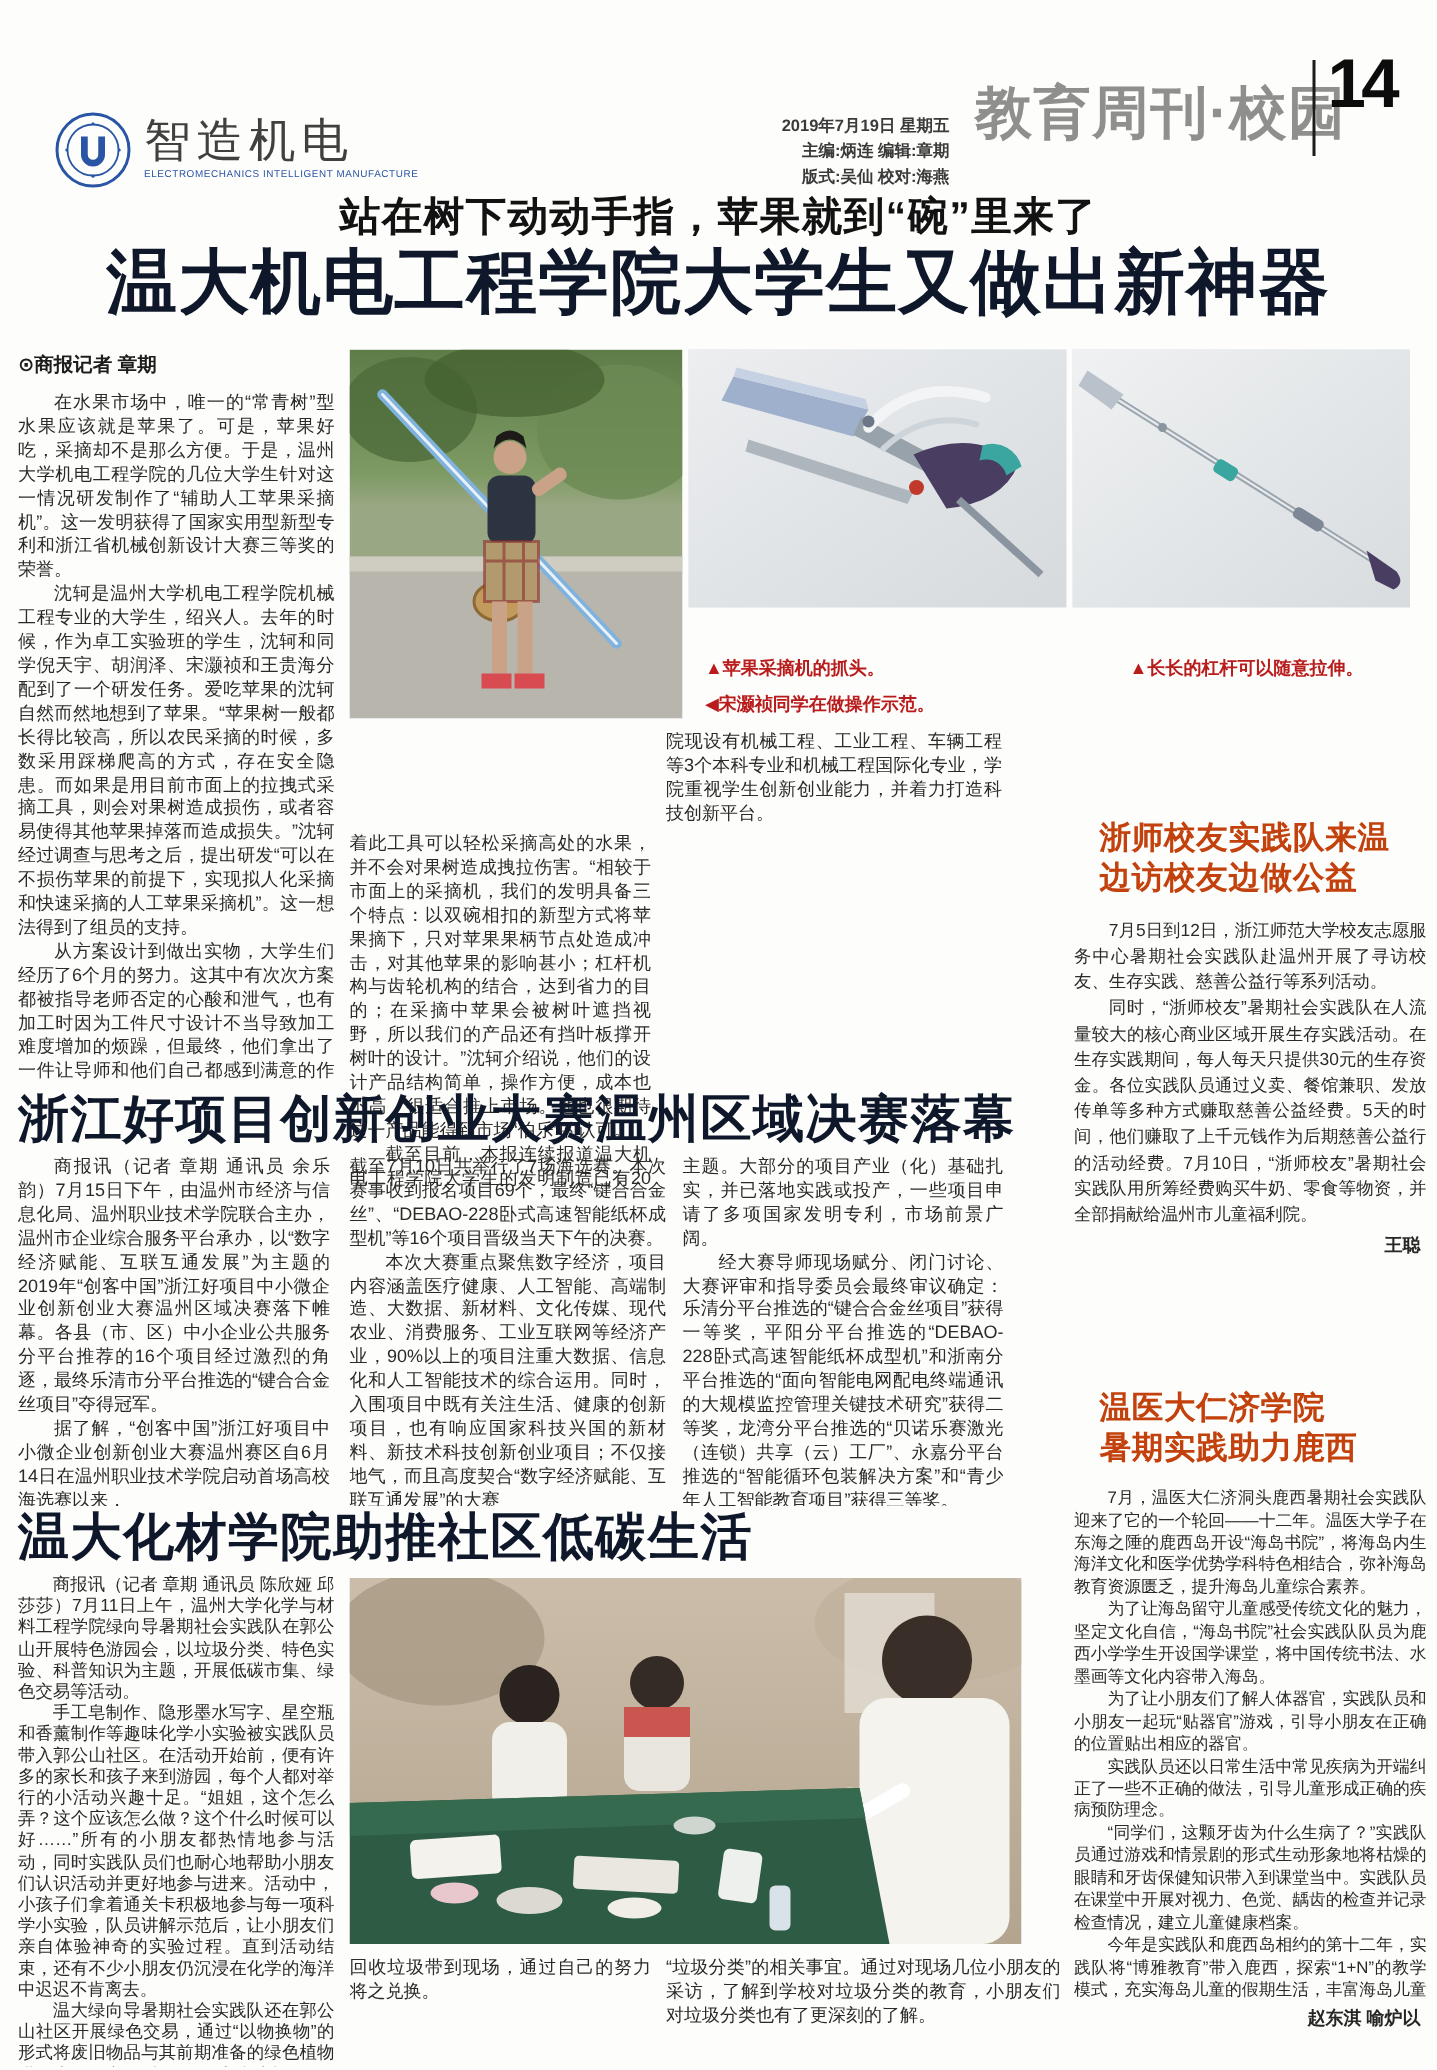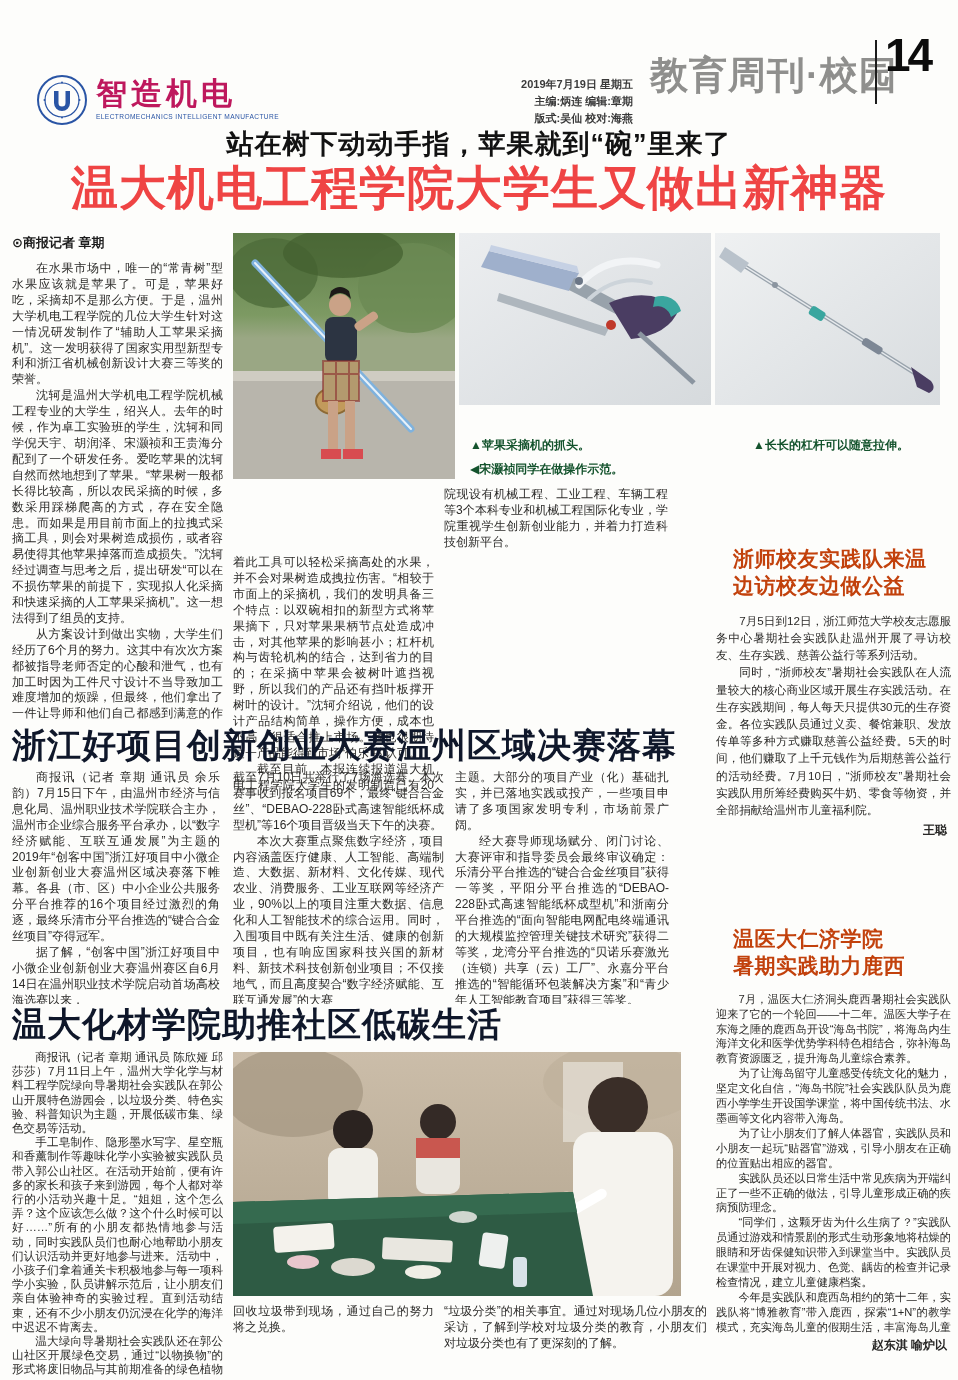--- a/index.html
+++ b/index.html
@@ -10,42 +10,42 @@
         font-size:11px;font-weight:700;color:#3a3a3a;line-height:1.55;margin-top:32px;}
   .section-title{position:absolute;top:50px;left:650px;width:226px;font-size:38px;
         font-weight:600;color:#8f8f8d;letter-spacing:1px;white-space:nowrap;}
   .mast-rule{position:absolute;left:875px;top:40px;width:2px;height:64px;background:#1c1c1c;}
   .page-num{position:absolute;left:885px;top:28px;font-size:46px;font-weight:800;
         letter-spacing:-3px;color:#0c0c0c;}
   
   .logo{position:absolute;left:36px;top:74px;display:flex;align-items:flex-start;gap:8px;}
   .logo-emblem{width:52px;height:52px;}
   .logo-text{padding-top:4px;}
-  .logo-cn{font-size:31px;font-weight:700;color:#be185d;letter-spacing:4px;line-height:1.05;}
+  .logo-cn{font-size:31px;font-weight:400;color:#404040;letter-spacing:4px;line-height:1.05;}
   .logo-en{font-size:6.6px;color:#2a55a5;letter-spacing:.4px;margin-top:2px;}
   
   .kicker{position:absolute;top:126px;left:0;width:958px;text-align:center;
         font-size:27px;font-weight:700;color:#121212;letter-spacing:1px;}
   .lead-headline{position:absolute;top:157px;left:14px;width:930px;margin:0;text-align:center;
-        font-size:47px;font-weight:900;color:#ef4444;letter-spacing:1px;white-space:nowrap;}
+        font-size:47px;font-weight:900;color:#0f172a;letter-spacing:1px;white-space:nowrap;}
   .byline{position:absolute;left:12px;top:234px;font-size:13px;font-weight:700;color:#1d1d1d;}
   
   .col{position:absolute;overflow:hidden;text-align:justify;}
   .col p{margin:0;text-indent:2em;font-size:12px;line-height:15.9px;color:#2b2a28;}
   .col p.cont{text-indent:0;}
   .lead-col1{left:12px;top:261px;width:211px;height:461px;}
   .lead-col2{left:233px;top:515px;width:201px;height:236px;margin-top:40px;}
   .lead-col3{left:444px;top:487px;width:224px;height:236px;}
   
   .photo{position:absolute;overflow:hidden;background:#dfe2e4;}
   .photo svg{display:block;}
   .photo1{left:233px;top:233px;width:222px;height:246px;}
   .photo2{left:459px;top:233px;width:252px;height:172px;}
   .photo3{left:715px;top:233px;width:225px;height:172px;}
-  .cap{position:absolute;font-size:12px;font-weight:700;color:#14532d;white-space:nowrap;}
+  .cap{position:absolute;font-size:12px;font-weight:700;color:#b91c1c;white-space:nowrap;}
   .cap1{left:470px;top:437px;}
   .cap2{left:470px;top:461px;}
   .cap3{left:722px;top:437px;width:218px;text-align:center;}
   
   .sb{position:absolute;left:716px;width:235px;}
   .sb1{top:546px;}
   .sb2{top:926px;}
   .sb-title{font-size:21px;font-weight:800;line-height:1.28;color:#c2410c;letter-spacing:.5px;margin-left:17px;}
   .sb-text{margin-top:12px;text-align:justify;}
   .sb-text p{margin:0;text-indent:2em;font-size:11.6px;line-height:17.2px;color:#2b2a28;}

